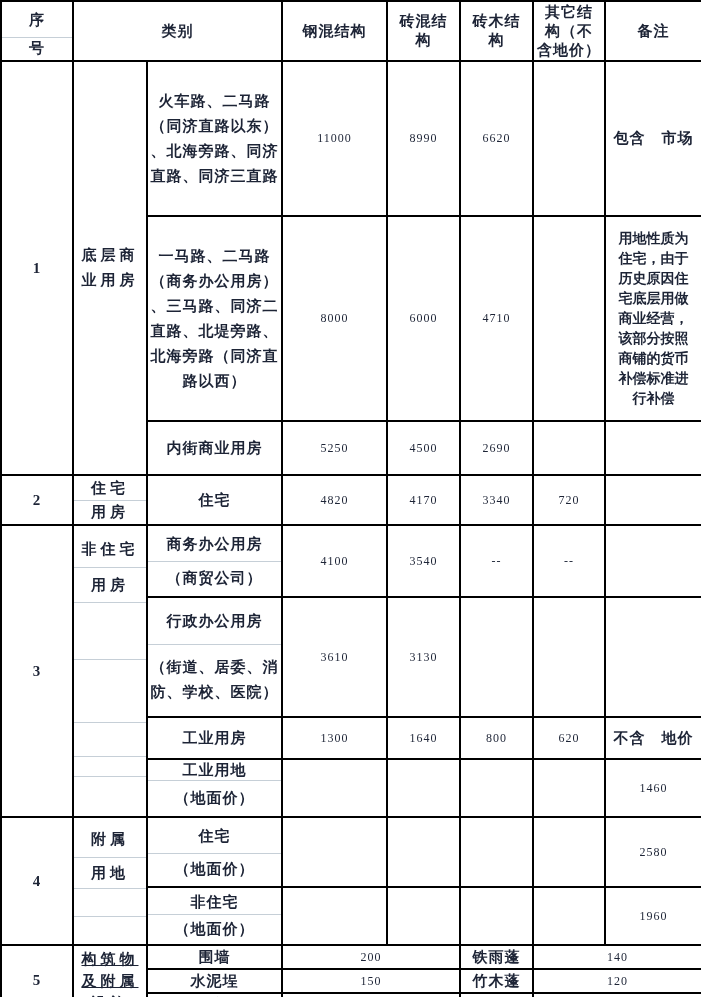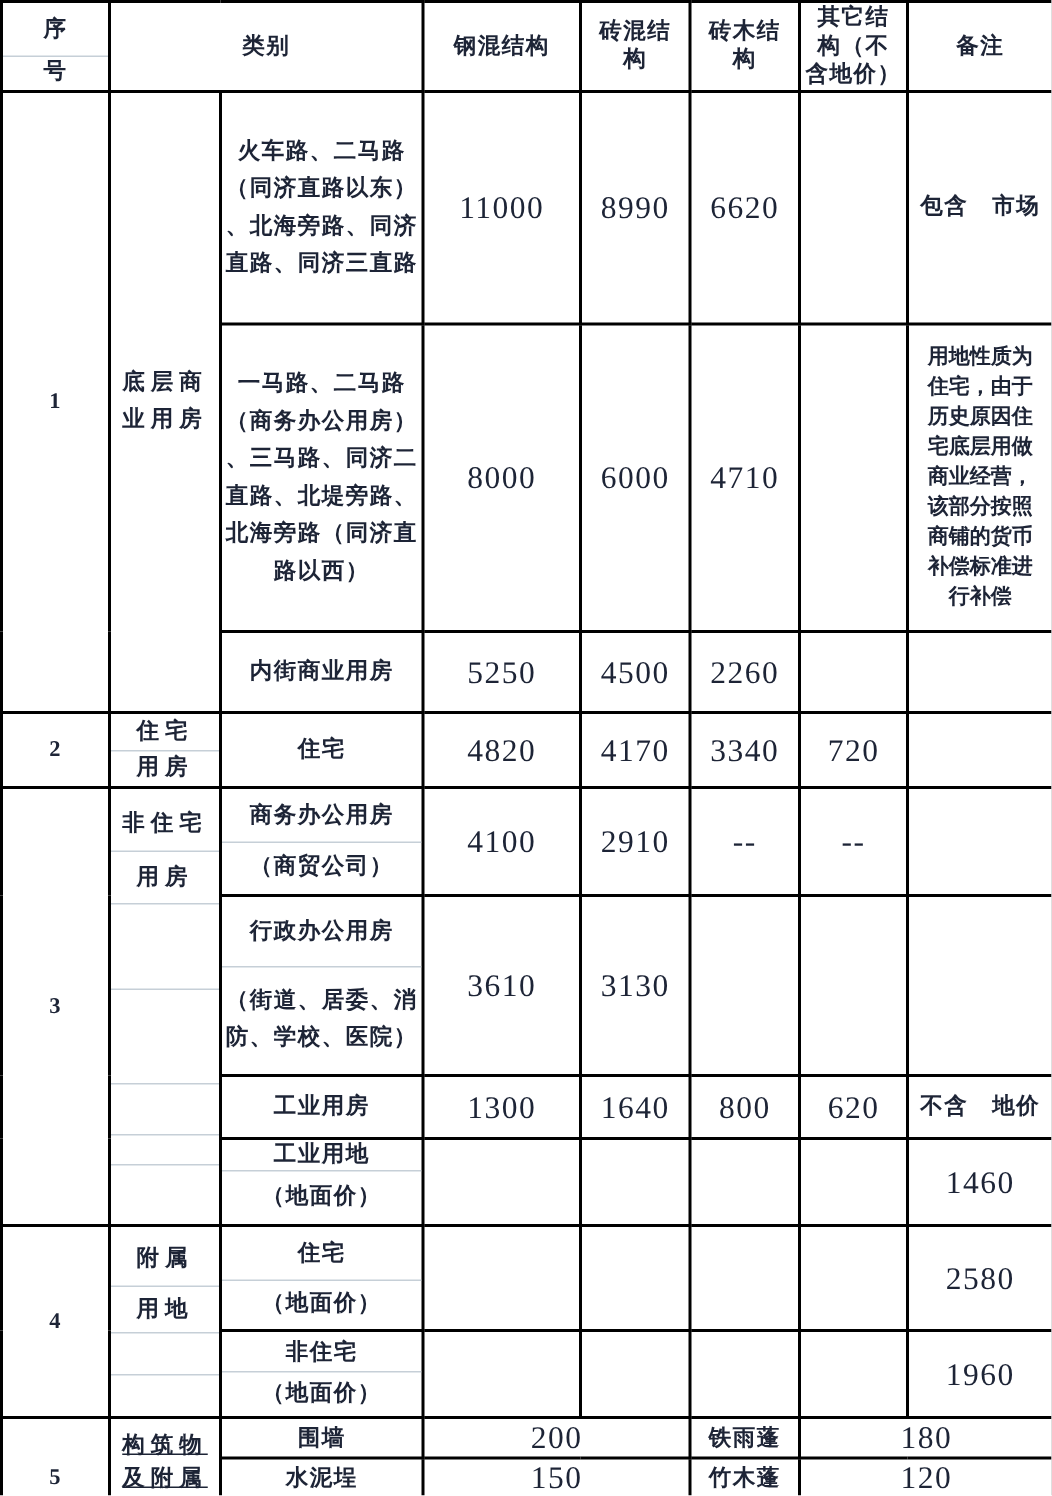--- a/index.html
+++ b/index.html
@@ -14,21 +14,21 @@
     border:2px solid #000;padding:0;text-align:center;vertical-align:middle;
     overflow:hidden;
   }
   
   .zh{font-weight:bold;font-size:15px;line-height:25px;white-space:pre-line;letter-spacing:1px;}
   .hd{line-height:19px;}
   .grp{letter-spacing:4px;}
   .r5t{line-height:20px;}
   .lh22{line-height:22px;text-decoration:underline;}
   
-  .num{font-weight:normal;font-size:21px;letter-spacing:1px;}
+  .num{font-weight:normal;font-size:12px;letter-spacing:1px;}
   
   .rmk{font-weight:bold;font-size:14px;line-height:20px;white-space:pre-line;}
   
   .stack{display:flex;flex-direction:column;width:100%;}
   .seg{display:flex;align-items:center;justify-content:center;box-sizing:border-box;width:100%;}
   .stack .seg + .seg{border-top:1px solid #c6cfd7;}
 </style>
 </head>
 <body>
 
@@ -99,21 +99,21 @@
 该部分按照
 商铺的货币
 补偿标准进
 行补偿</td>
   </tr>
 
   <tr style="height:54px">
     <td class="zh">内街商业用房</td>
     <td class="num">5250</td>
     <td class="num">4500</td>
-    <td class="num">2260</td>
+    <td class="num">2690</td>
     <td></td>
     <td></td>
   </tr>
 
   <tr style="height:50px">
     <td class="zh">2</td>
     <td>
       <div class="stack">
         <div class="seg zh grp" style="height:23px">住宅</div>
         <div class="seg zh grp" style="height:23px">用房</div>
@@ -140,21 +140,21 @@
         <div class="seg" style="height:34px"></div>
       </div>
     </td>
     <td>
       <div class="stack">
         <div class="seg zh" style="height:34px">商务办公用房</div>
         <div class="seg zh" style="height:34px">（商贸公司）</div>
       </div>
     </td>
     <td class="num">4100</td>
-    <td class="num">2910</td>
+    <td class="num">3540</td>
     <td class="num">--</td>
     <td class="num">--</td>
     <td></td>
   </tr>
 
   <tr style="height:120px">
     <td>
       <div class="stack">
         <div class="seg zh" style="height:45px">行政办公用房</div>
         <div class="seg zh" style="height:71px">（街道、居委、消
@@ -229,21 +229,21 @@
   </tr>
 
   <tr style="height:24px">
     <td rowspan="3" class="zh">5</td>
     <td rowspan="3" class="zh grp lh22">构筑物
 及附属
 设施</td>
     <td class="zh r5t">围墙</td>
     <td colspan="2" class="num">200</td>
     <td class="zh r5t">铁雨蓬</td>
-    <td colspan="2" class="num">180</td>
+    <td colspan="2" class="num">140</td>
   </tr>
 
   <tr style="height:24px">
     <td class="zh r5t">水泥埕</td>
     <td colspan="2" class="num">150</td>
     <td class="zh r5t">竹木蓬</td>
     <td colspan="2" class="num">120</td>
   </tr>
 
   <tr style="height:23px">

